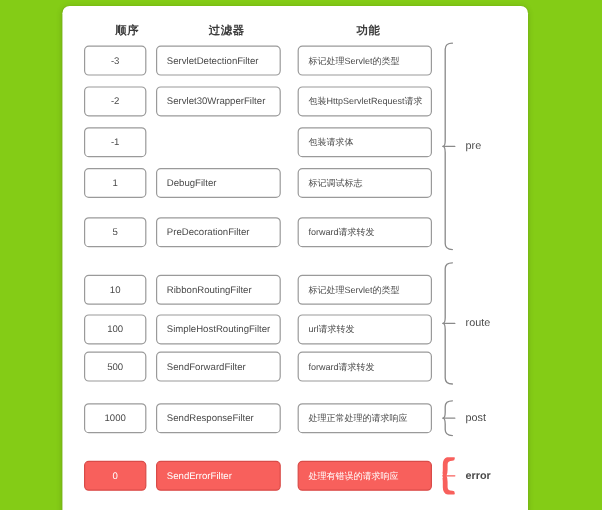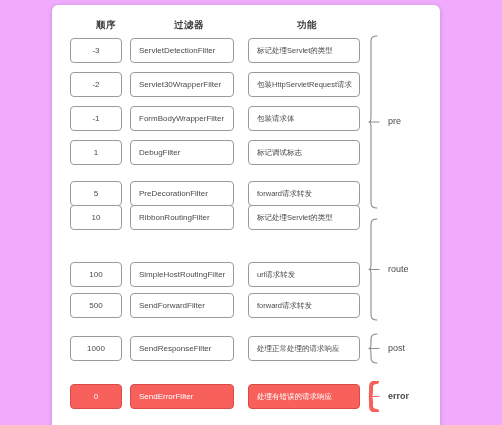--- a/index.html
+++ b/index.html
@@ -9,21 +9,21 @@
     width: 502px;
     height: 425px;
     overflow: hidden;
     font-family: "Liberation Sans", "DejaVu Sans", sans-serif;
   }
 
   #root {
     position: relative;
     width: 502px;
     height: 425px;
-    background: #f0abfc;
+    background: #84cc16;
   }
 
   
   .card {
     position: absolute;
     left: 52px;
     top: 5px;
     width: 388px;
     height: 436px;
     background: #ffffff;
@@ -148,34 +148,33 @@
           <div class="cell cell-filter">ServletDetectionFilter</div>
           <div class="cell cell-func cn">标记处理Servlet的类型</div>
         </div>
         <div class="row" style="top: 67px;">
           <div class="cell cell-order">-2</div>
           <div class="cell cell-filter">Servlet30WrapperFilter</div>
           <div class="cell cell-func cn">包装HttpServletRequest请求</div>
         </div>
         <div class="row" style="top: 101px;">
           <div class="cell cell-order">-1</div>
-          <div class="cell cell-filter">FormBodyWrapperFilter</div>
           <div class="cell cell-func cn">包装请求体</div>
         </div>
         <div class="row" style="top: 135px;">
           <div class="cell cell-order">1</div>
           <div class="cell cell-filter">DebugFilter</div>
           <div class="cell cell-func cn">标记调试标志</div>
         </div>
         <div class="row" style="top: 176px;">
           <div class="cell cell-order">5</div>
           <div class="cell cell-filter">PreDecorationFilter</div>
           <div class="cell cell-func cn">forward请求转发</div>
         </div>
-        <div class="row" style="top: 200px;">
+        <div class="row" style="top: 224px;">
           <div class="cell cell-order">10</div>
           <div class="cell cell-filter">RibbonRoutingFilter</div>
           <div class="cell cell-func cn">标记处理Servlet的类型</div>
         </div>
         <div class="row" style="top: 257px;">
           <div class="cell cell-order">100</div>
           <div class="cell cell-filter">SimpleHostRoutingFilter</div>
           <div class="cell cell-func cn">url请求转发</div>
         </div>
         <div class="row" style="top: 288px;">

